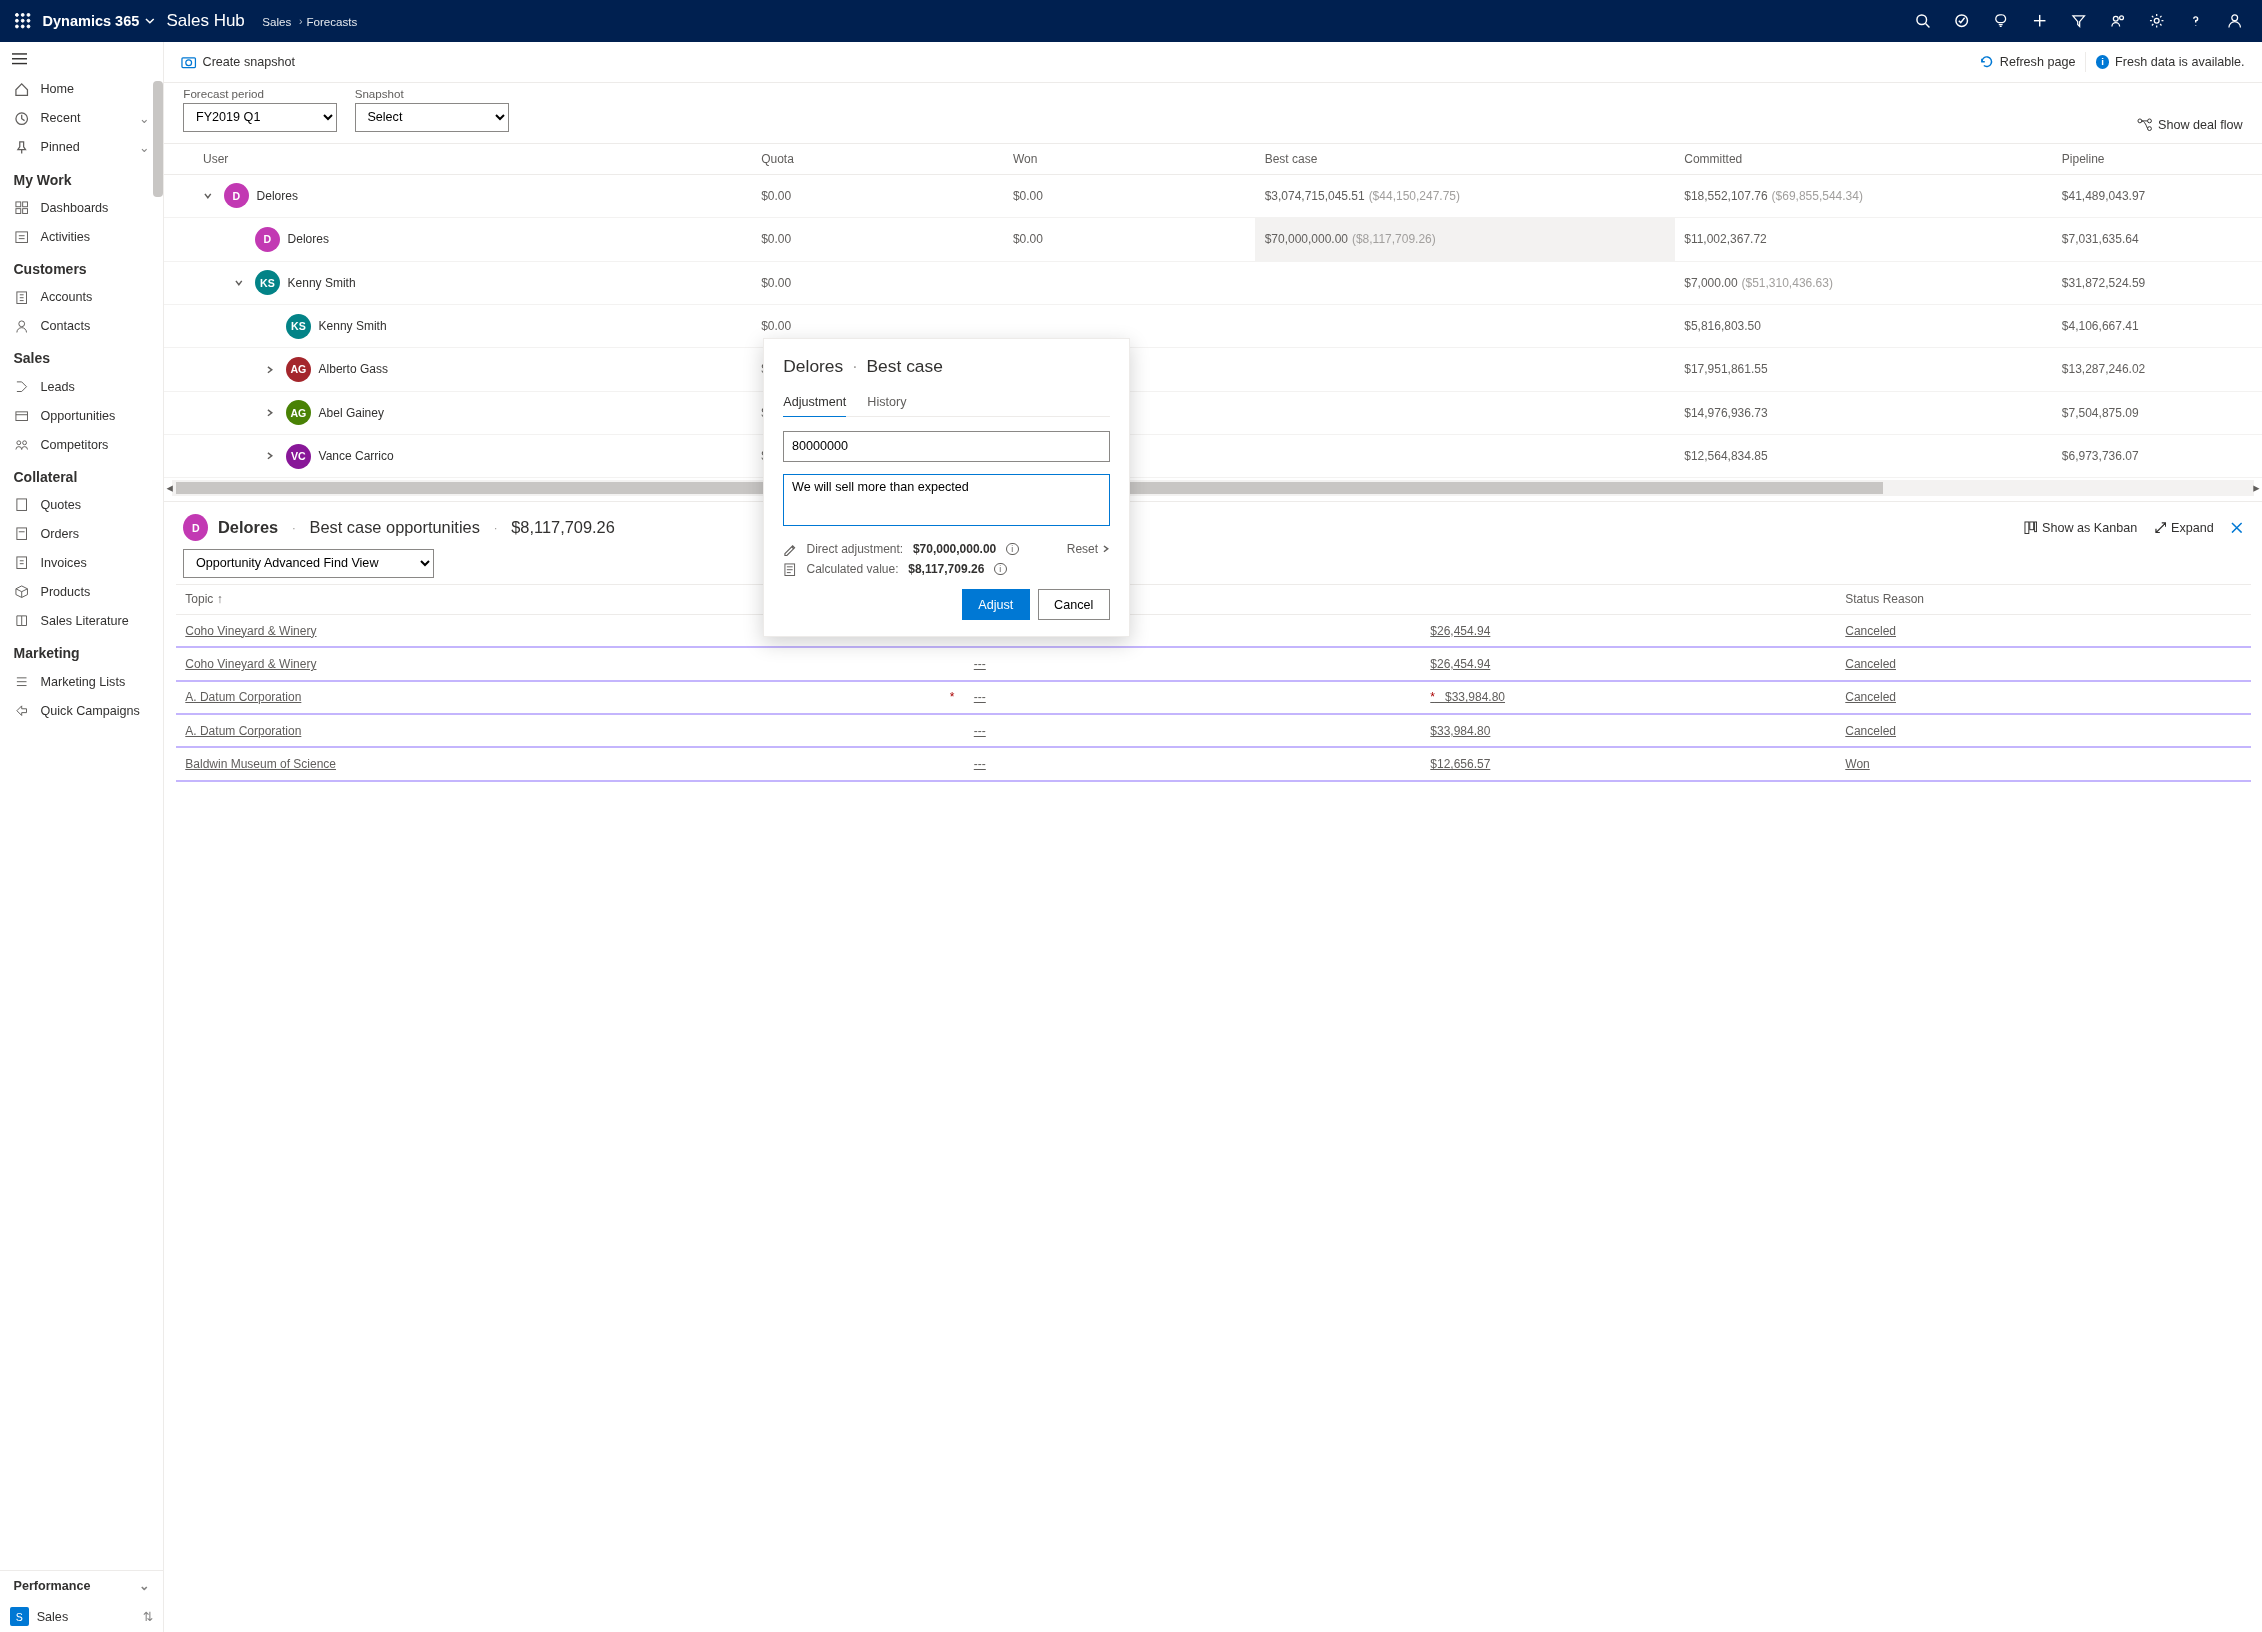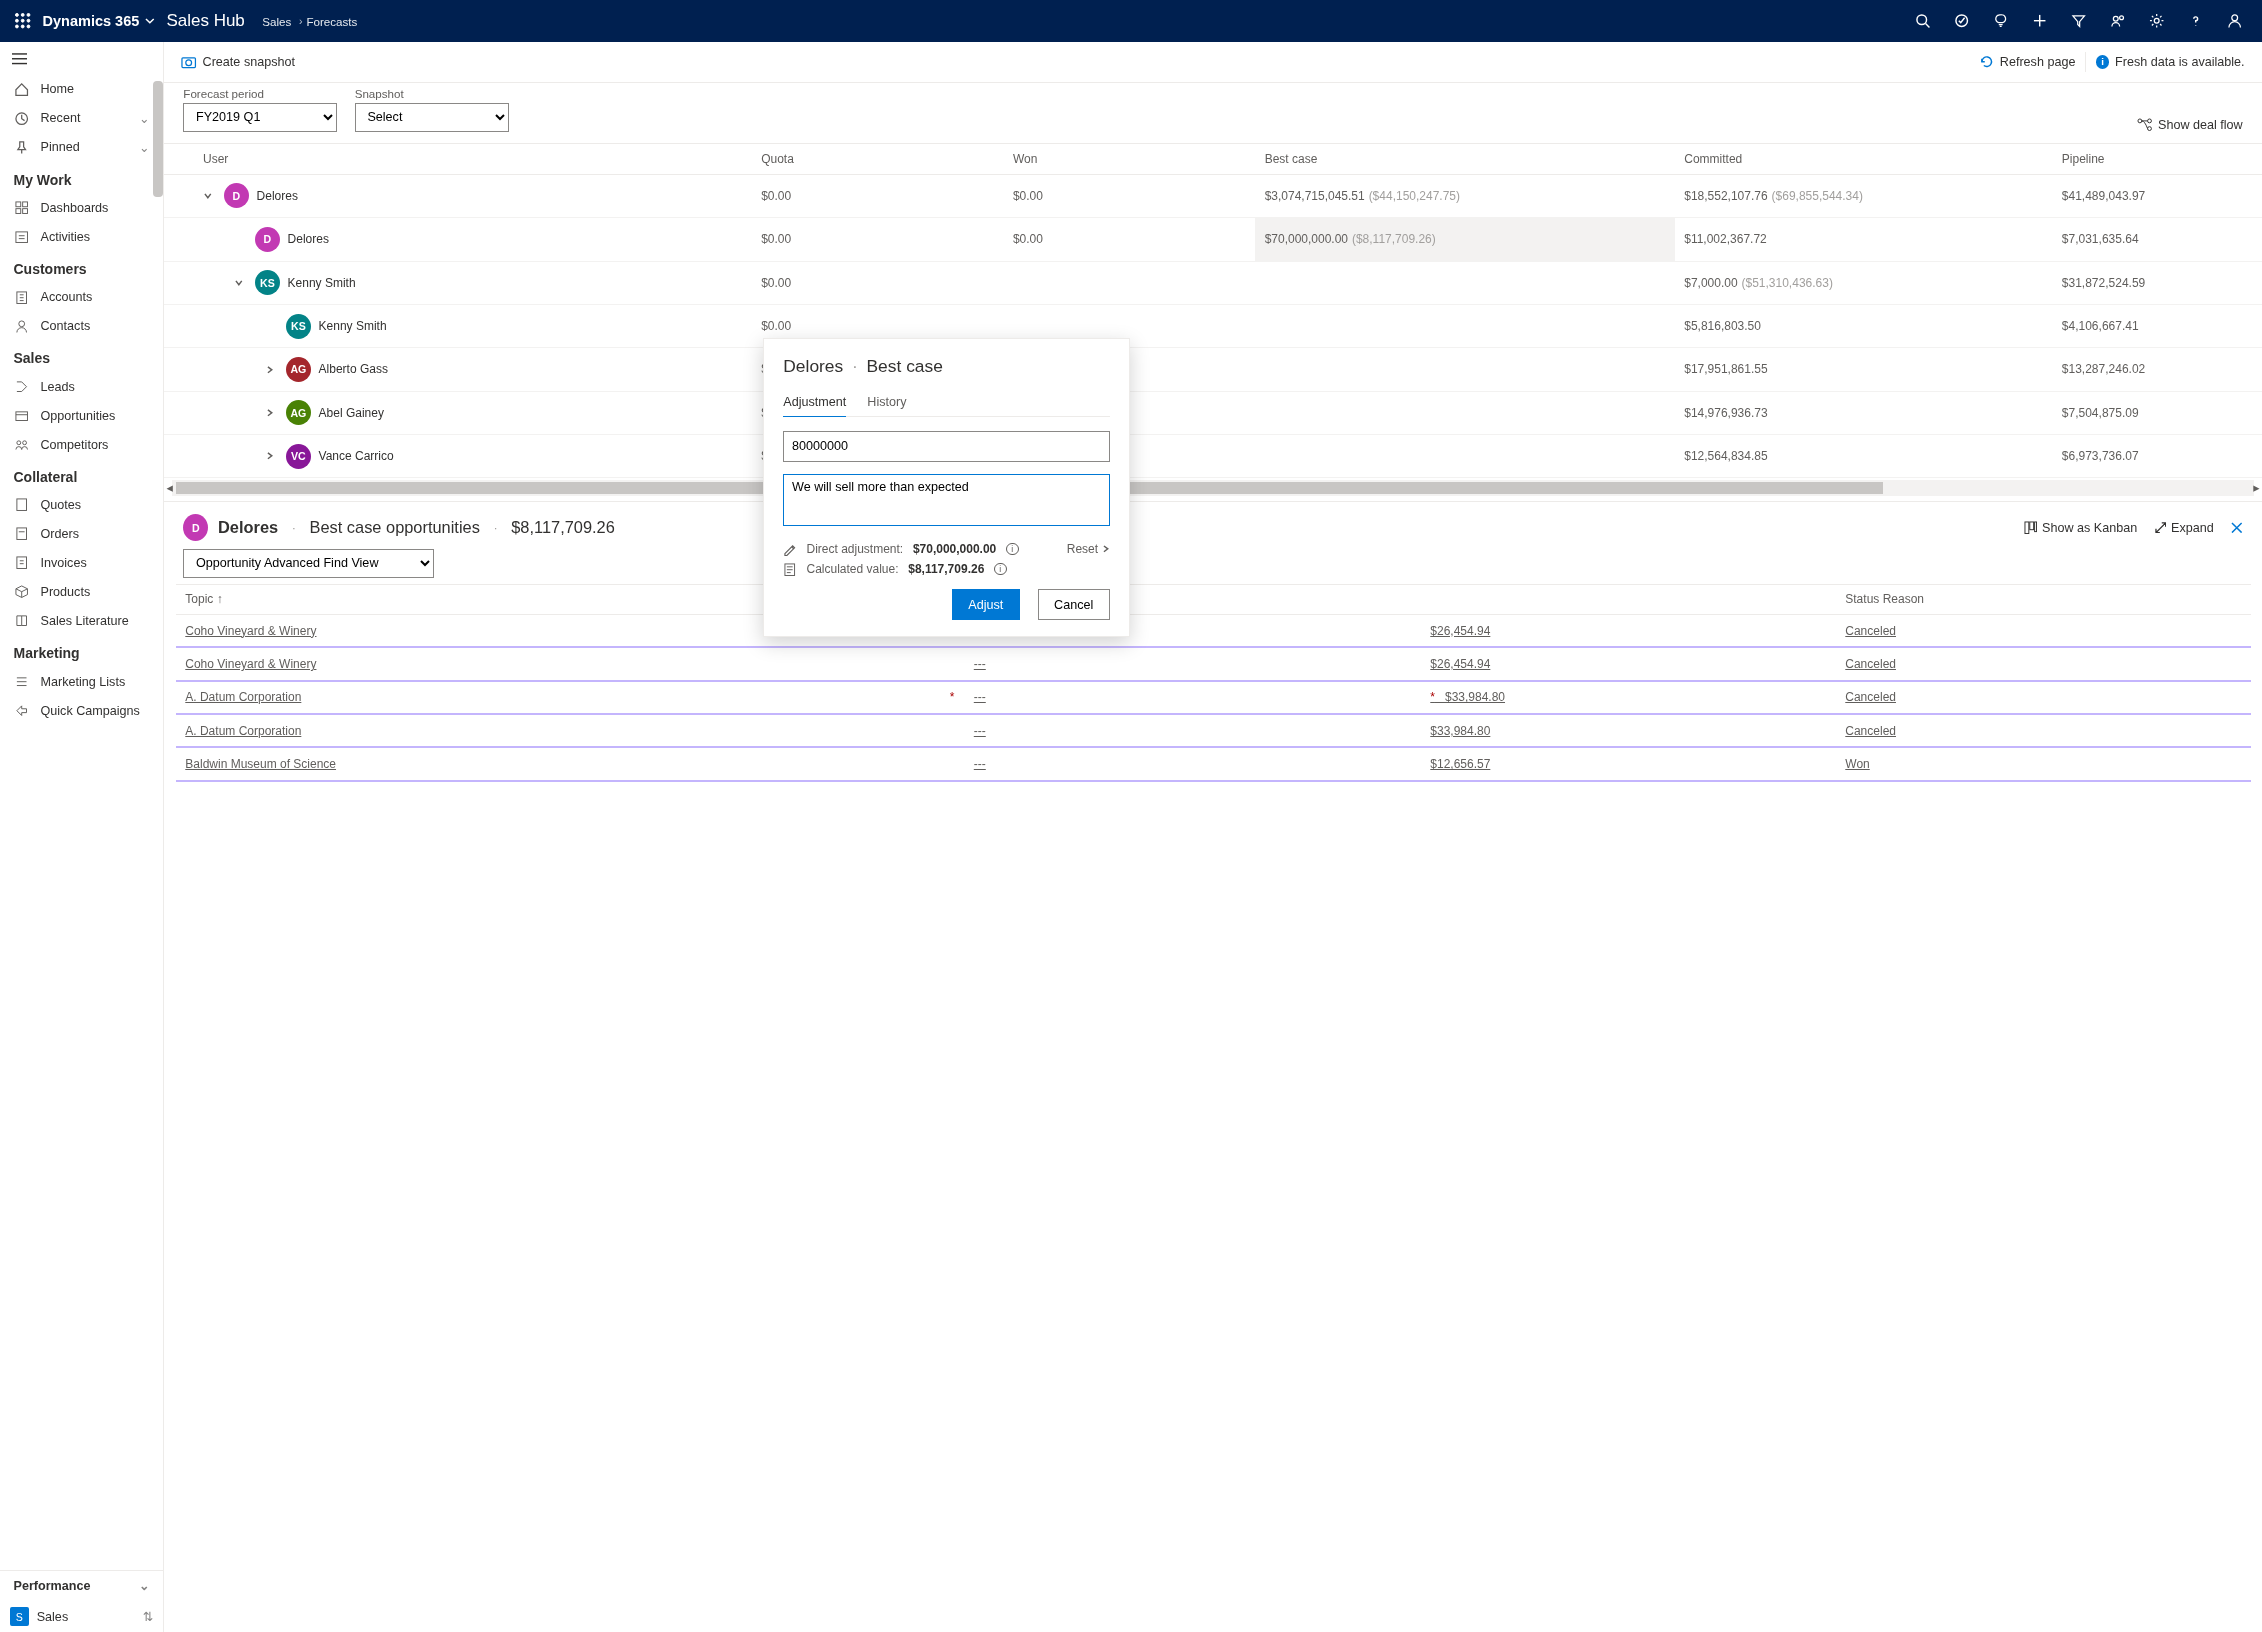--- a/index.html
+++ b/index.html
@@ -88,21 +88,21 @@
 .popover .ptitle { font-size:17.4px; margin-bottom: 13.5px; }
 .popover .ptitle .pdot { color:#a19f9d; margin: 0 3.9px; }
 .popover .tabs { display:flex; gap: 21px; border-bottom:1px solid #edebe9; margin-bottom: 13.5px; }
 .popover .tab { padding: 3.9px 0 7.7px; font-size:12.6px; cursor:pointer; color:#605e5c; }
 .popover .tab.active { color:#323130; border-bottom:1.9px solid #0078d4; margin-bottom:-1px; }
 .popover input[type=text] { width:100%; height:31px; border:1px solid #8a8886; padding:0 7.7px; font-size:12.6px; margin-bottom:11.6px; }
 .popover textarea { width:100%; height:52px; border:1.9px solid #0078d4; padding:5.8px 7.7px; font-size:12.6px; resize:none; margin-bottom:13.5px; outline:none; }
 .popover .row { display:flex; align-items:center; gap:9.7px; font-size:12px; margin-bottom:5.8px; color:#605e5c; }
 .popover .row b { color:#323130; font-weight:600; }
 .popover .reset { margin-left:auto; display:flex; align-items:center; gap:3.9px; cursor:pointer; }
-.popover .btns { display:flex; justify-content:flex-end; gap:18px; margin-top:13.5px; }
+.popover .btns { display:flex; justify-content:flex-end; gap:8px; margin-top:13.5px; }
 .popover .btn { height:31px; padding:0 15.4px; font-size:12.6px; cursor:pointer; border:1px solid #8a8886; background:#fff; }
 .popover .btn.primary { background:#0078d4; color:#fff; border-color:#0078d4; }
 .smicon { width:13.5px; height:13.5px; flex:0 0 13.5px; }
 .infohollow { width:12.6px; height:12.6px; border:1px solid #605e5c; border-radius:50%; display:inline-flex; align-items:center; justify-content:center; font-size:8.7px; color:#605e5c; }
 
 svg { display:block; }
 </style>
 </head>
 <body>
 

